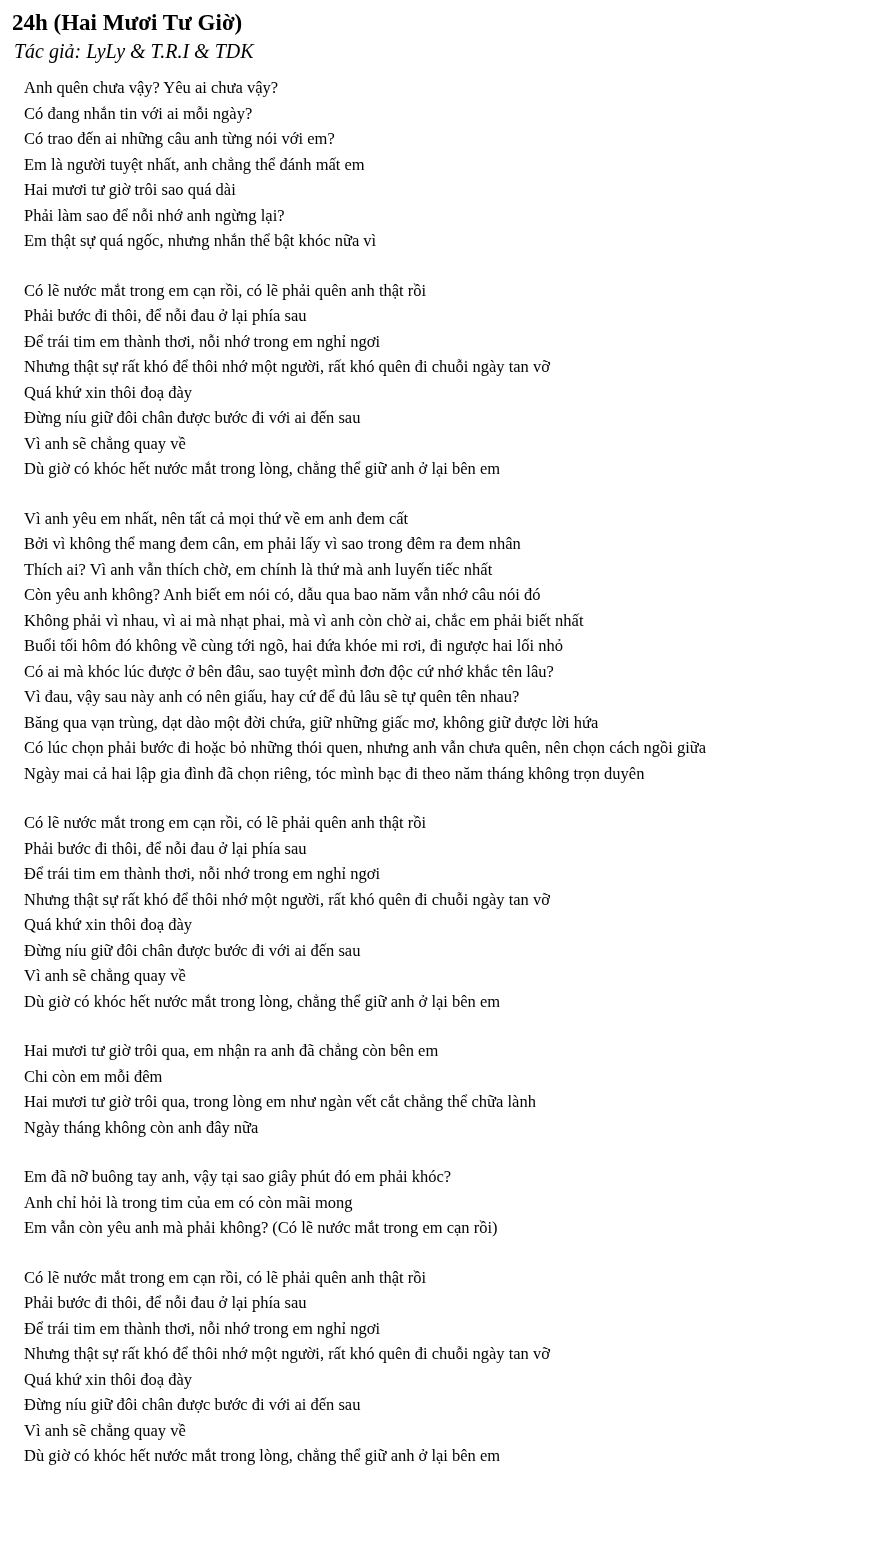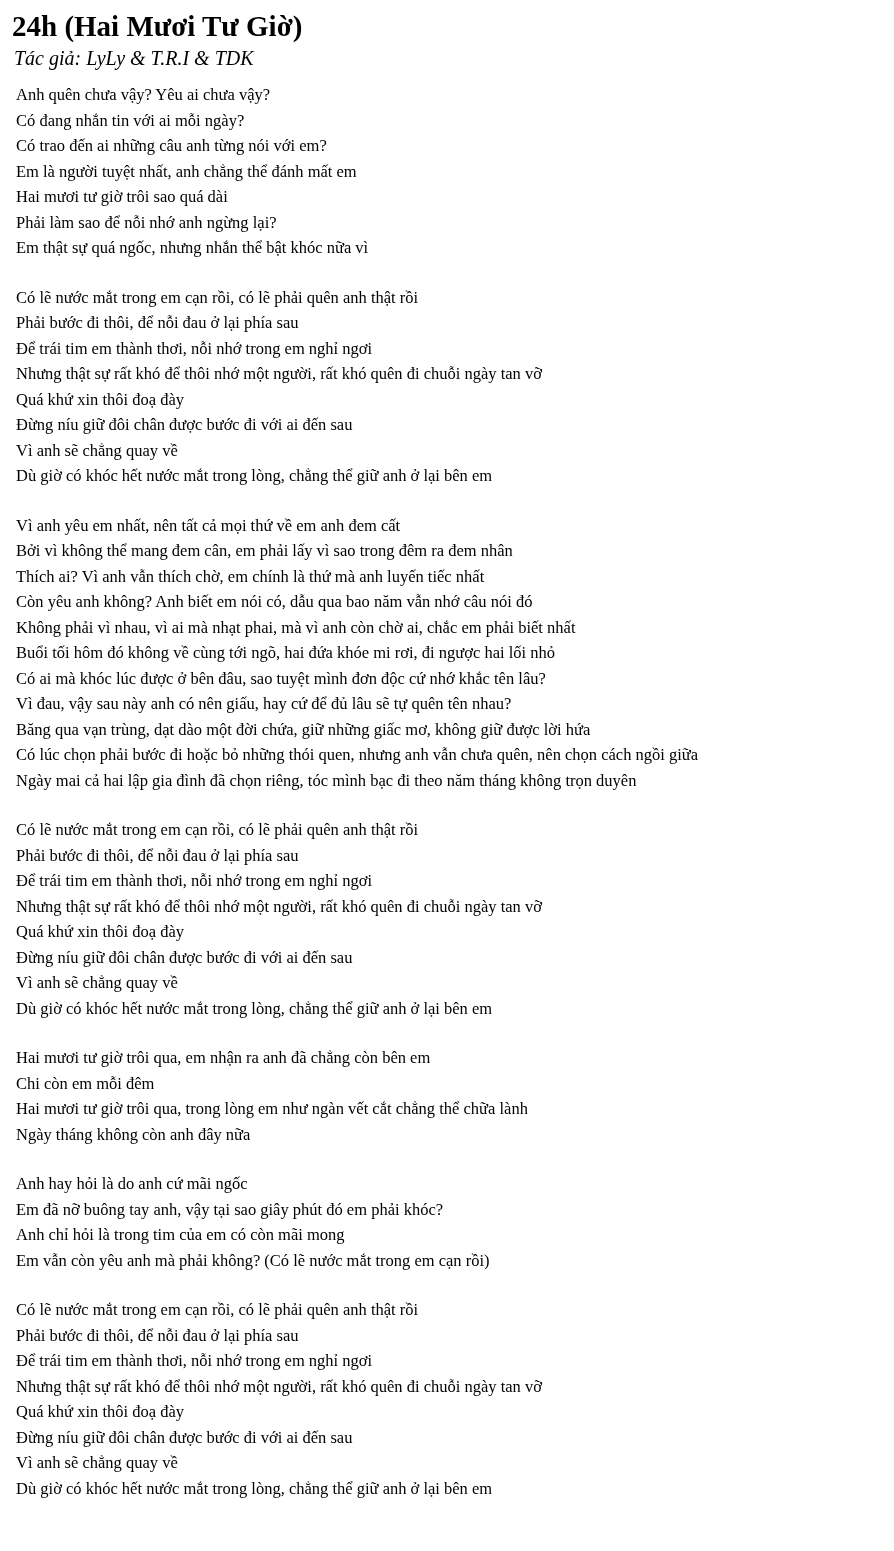--- a/index.html
+++ b/index.html
@@ -13,35 +13,35 @@
     font-family: "Liberation Serif", serif;
     color: #000000;
   }
   .page {
     padding: 8px 12px 4px 12px;
     box-sizing: border-box;
     width: 894px;
   }
   .song-title {
     font-family: "Liberation Serif", serif;
-    font-size: 29px;
+    font-size: 23px;
     font-weight: bold;
     margin: 2px 0 4px 0;
     line-height: 1.15;
     color: #000000;
   }
   .song-author {
     font-family: "Liberation Serif", serif;
     font-size: 20px;
     font-style: italic;
     margin: 0 0 12px 2px;
     color: #000000;
   }
   .lyrics {
-    margin: 0;
+    margin: 8px;
     padding: 0 0 0 4px;
   }
   .stanza {
     margin: 0 0 24px 0;
   }
   .line {
     font-family: "Liberation Serif", serif;
     font-size: 16.5px;
     line-height: 25.5px;
     white-space: pre-wrap;
@@ -100,21 +100,20 @@
         <div class="line">Vì anh sẽ chẳng quay về</div>
         <div class="line">Dù giờ có khóc hết nước mắt trong lòng, chẳng thể giữ anh ở lại bên em</div>
       </div>
       <div class="stanza">
         <div class="line">Hai mươi tư giờ trôi qua, em nhận ra anh đã chẳng còn bên em</div>
         <div class="line">Chi còn em mỗi đêm</div>
         <div class="line">Hai mươi tư giờ trôi qua, trong lòng em như ngàn vết cắt chẳng thể chữa lành</div>
         <div class="line">Ngày tháng không còn anh đây nữa</div>
       </div>
       <div class="stanza">
-        <div class="line">Anh hay hỏi là do anh cứ mãi ngốc</div>
         <div class="line">Em đã nỡ buông tay anh, vậy tại sao giây phút đó em phải khóc?</div>
         <div class="line">Anh chỉ hỏi là trong tim của em có còn mãi mong</div>
         <div class="line">Em vẫn còn yêu anh mà phải không? (Có lẽ nước mắt trong em cạn rồi)</div>
       </div>
       <div class="stanza">
         <div class="line">Có lẽ nước mắt trong em cạn rồi, có lẽ phải quên anh thật rồi</div>
         <div class="line">Phải bước đi thôi, để nỗi đau ở lại phía sau</div>
         <div class="line">Để trái tim em thành thơi, nỗi nhớ trong em nghỉ ngơi</div>
         <div class="line">Nhưng thật sự rất khó để thôi nhớ một người, rất khó quên đi chuỗi ngày tan vỡ</div>
         <div class="line">Quá khứ xin thôi đoạ đày</div>

